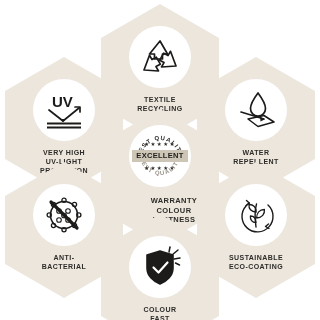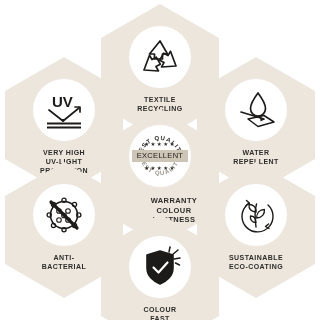--- a/index.html
+++ b/index.html
@@ -64,21 +64,21 @@
     display:flex;align-items:center;justify-content:center;
   }
   .seal svg{position:absolute;left:0;top:0;}
   .band{
     position:relative;
     z-index:2;
     width:56px;
     background:#cdc5b5;
     text-align:center;
     font-size:7.5px;
-    font-weight:normal;
+    font-weight:bold;
     letter-spacing:0.3px;
     color:#23211f;
     padding:2px 0 2px 0;
     line-height:8px;
   }
   .seal-cap{
     margin-top:9px;
     text-align:center;
     font-size:7.5px;
     line-height:9.5px;

